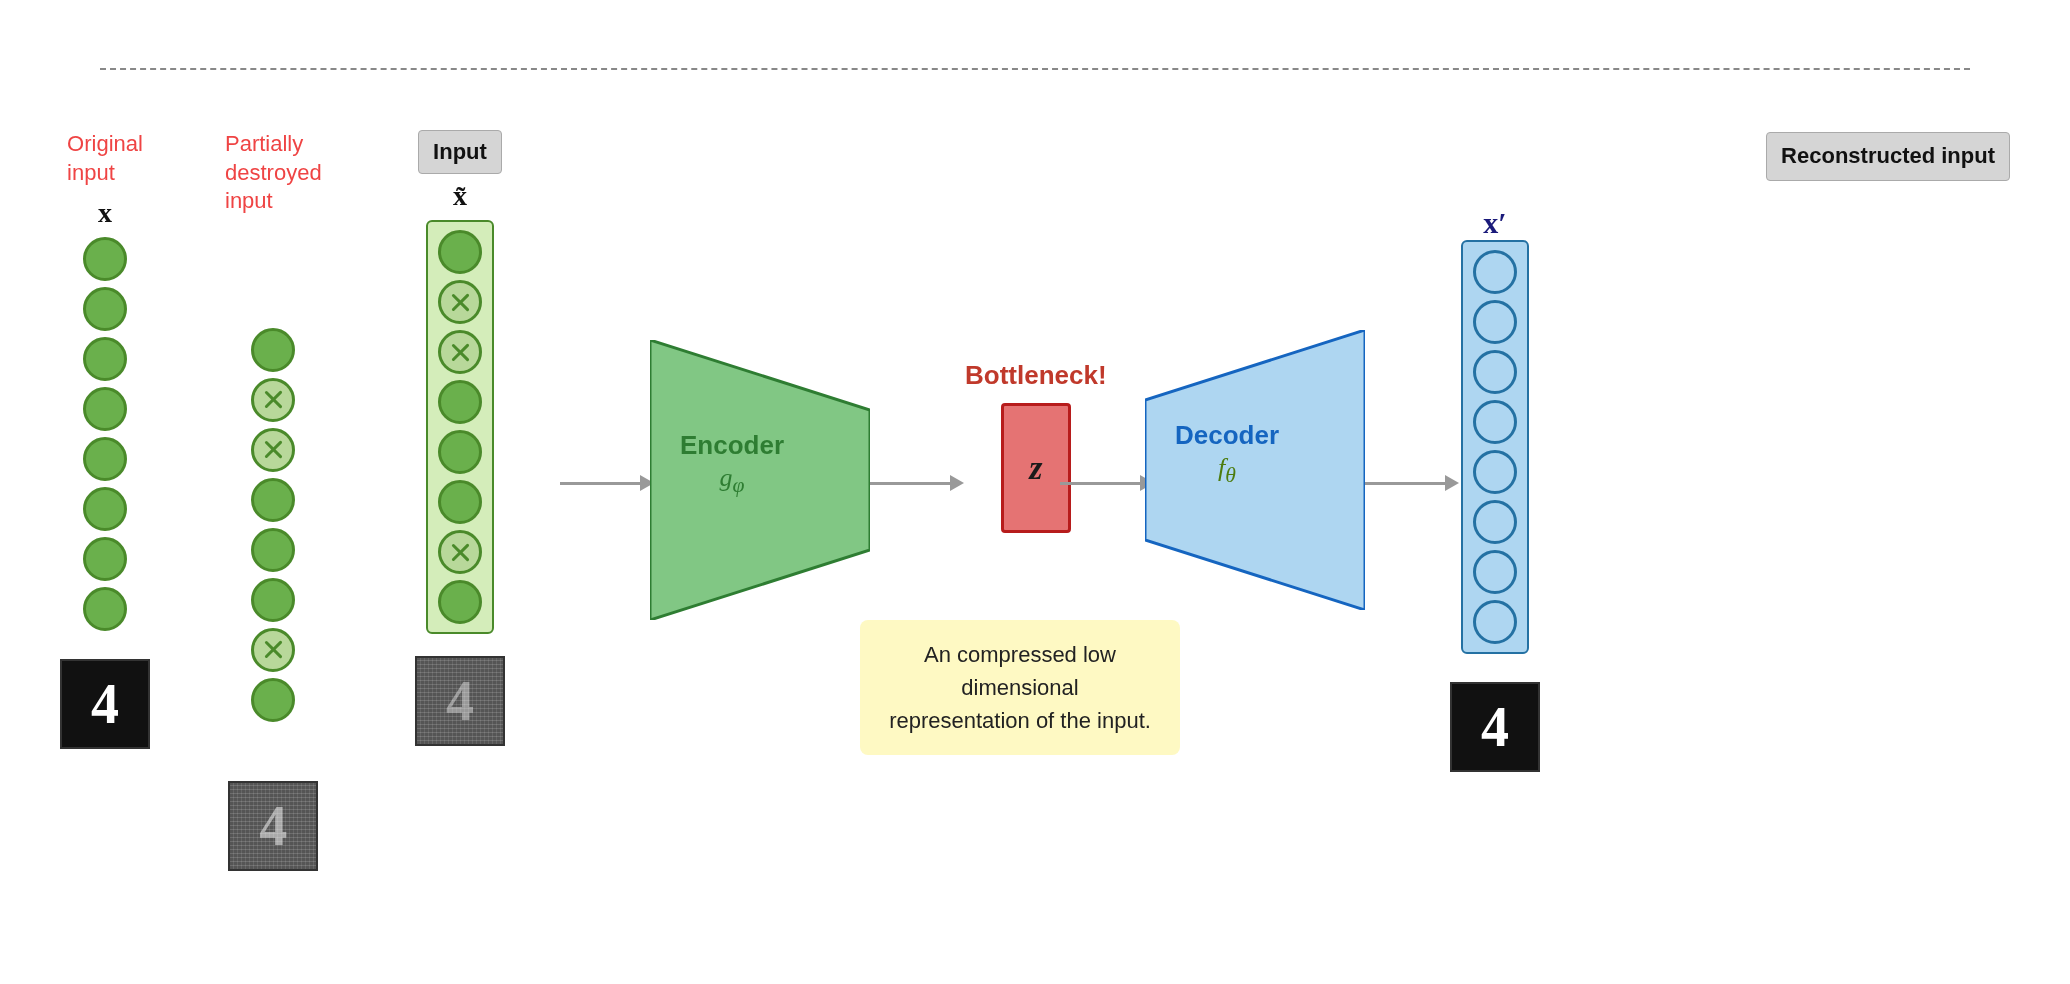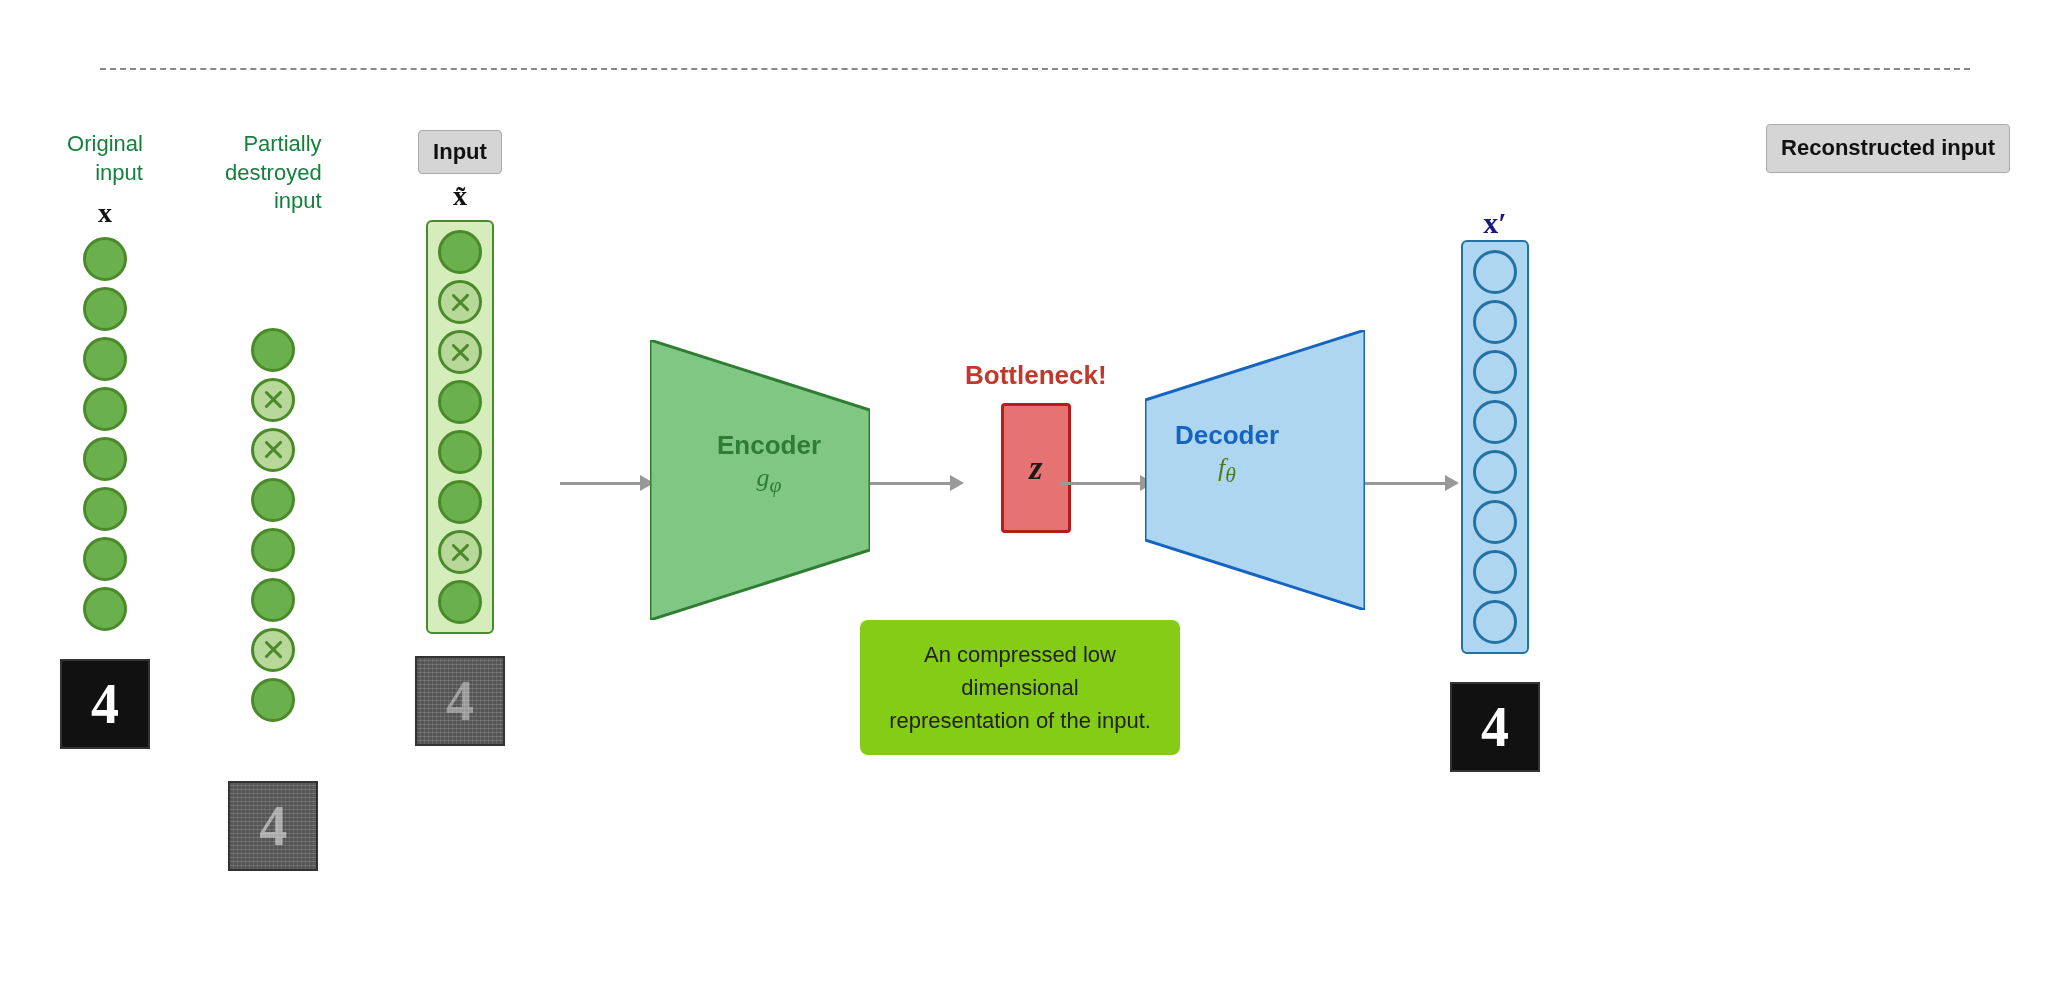--- a/index.html
+++ b/index.html
@@ -47,22 +47,22 @@
       top: 68px;
       left: 100px;
       right: 100px;
       border-top: 2px dashed #888;
       z-index: 0;
     }
 
     .col-label {
       font-size: 22px;
       font-family: Arial, sans-serif;
-      color: #15803d;
-      text-align: right;
+      color: #ef4444;
+      text-align: left;
       margin-bottom: 10px;
       line-height: 1.3;
     }
 
     .col-math {
       font-size: 28px;
       font-family: 'Times New Roman', serif;
       font-weight: bold;
       color: #111;
       margin-bottom: 8px;
@@ -168,21 +168,21 @@
       font-size: 34px;
       font-weight: bold;
       font-family: 'Times New Roman', serif;
       color: #1a1a1a;
       font-style: italic;
     }
 
     
     .tooltip-box {
       position: absolute;
-      background: #84cc16;
+      background: #fef9c3;
       border-radius: 8px;
       padding: 18px 24px;
       font-size: 22px;
       font-family: Arial, sans-serif;
       color: #222;
       text-align: center;
       line-height: 1.5;
       max-width: 320px;
     }
 
@@ -378,21 +378,21 @@
   <div style="position:absolute; left:560px; top:475px; display:flex; align-items:center;">
     <div class="arrow-line" style="width:80px;"></div>
     <div class="arrow-head"></div>
   </div>
 
   <div style="position:absolute; left:650px; top:340px; display:flex; flex-direction:column; align-items:center;">
     <svg width="220" height="280">
 
       <polygon points="0,0 220,70 220,210 0,280" fill="#81c784" stroke="#2e7d32" stroke-width="3"></polygon>
     </svg>
-    <div style="position:absolute; top:90px; left:30px; text-align:center;margin-left:37px;">
+    <div style="position:absolute; top:90px; left:30px; text-align:center;">
       <div class="enc-label">Encoder</div>
       <div class="enc-sublabel"><i>g<sub>φ</sub></i></div>
     </div>
   </div>
 
   <div style="position:absolute; left:870px; top:475px; display:flex; align-items:center;">
     <div class="arrow-line" style="width:80px;"></div>
     <div class="arrow-head"></div>
   </div>
 
@@ -444,18 +444,18 @@
       <div class="output-node"></div>
     </div>
 
     <div style="margin-top:28px;">
       <div class="img-thumb">
         <span class="digit-4">4</span>
       </div>
     </div>
   </div>
 
-  <div style="position:absolute; right:60px; top:124px;">
+  <div style="position:absolute; right:60px; top:132px;">
     <div class="label-box-gray" style="font-size:22px; line-height:1.4;">Reconstructed
 input</div>
   </div>
 
 </div>
 
 </body></html>

